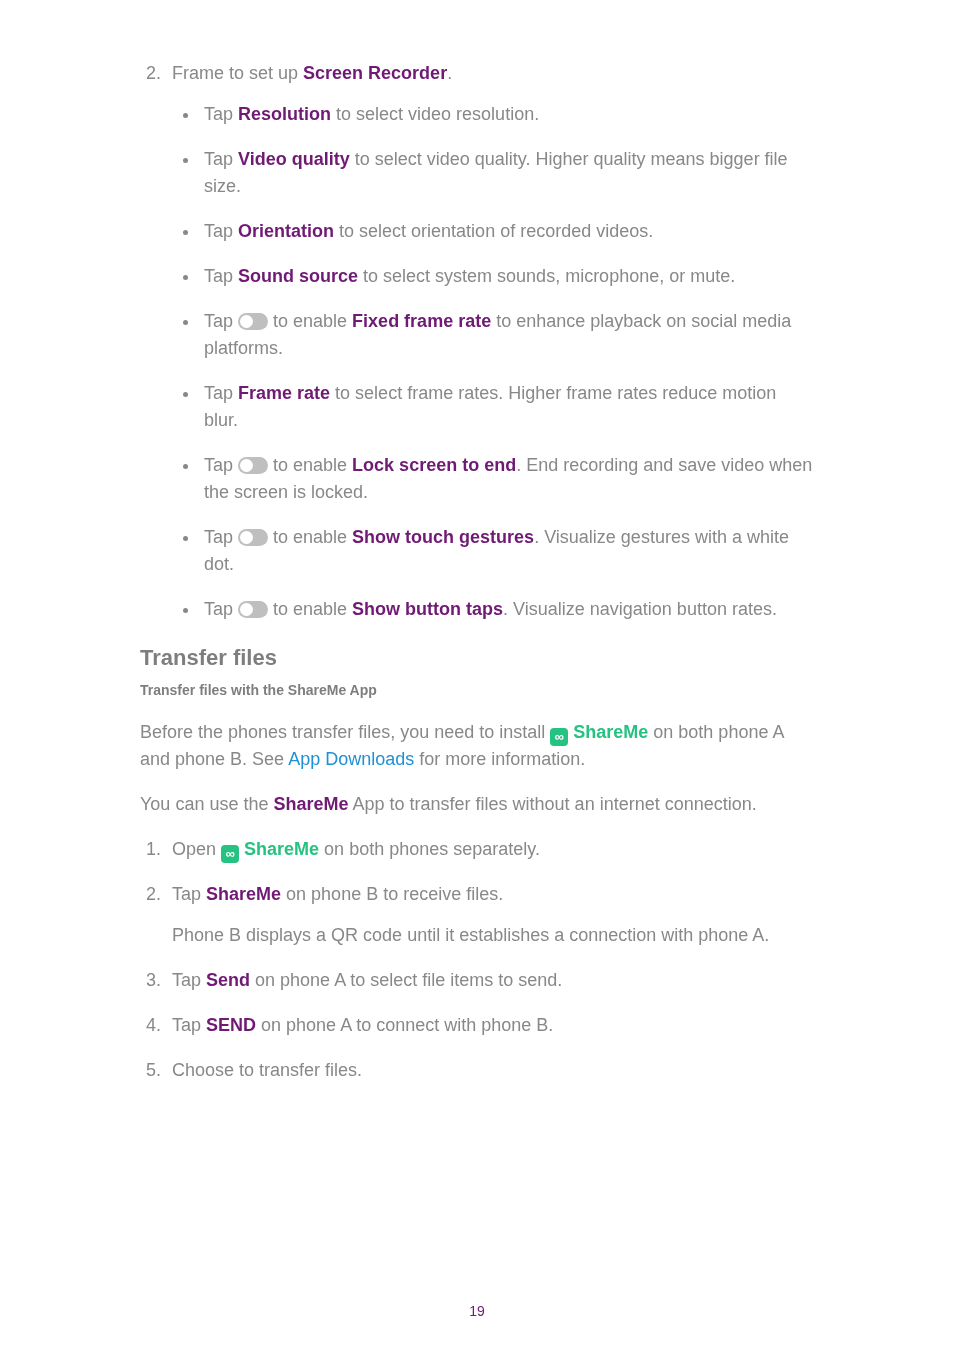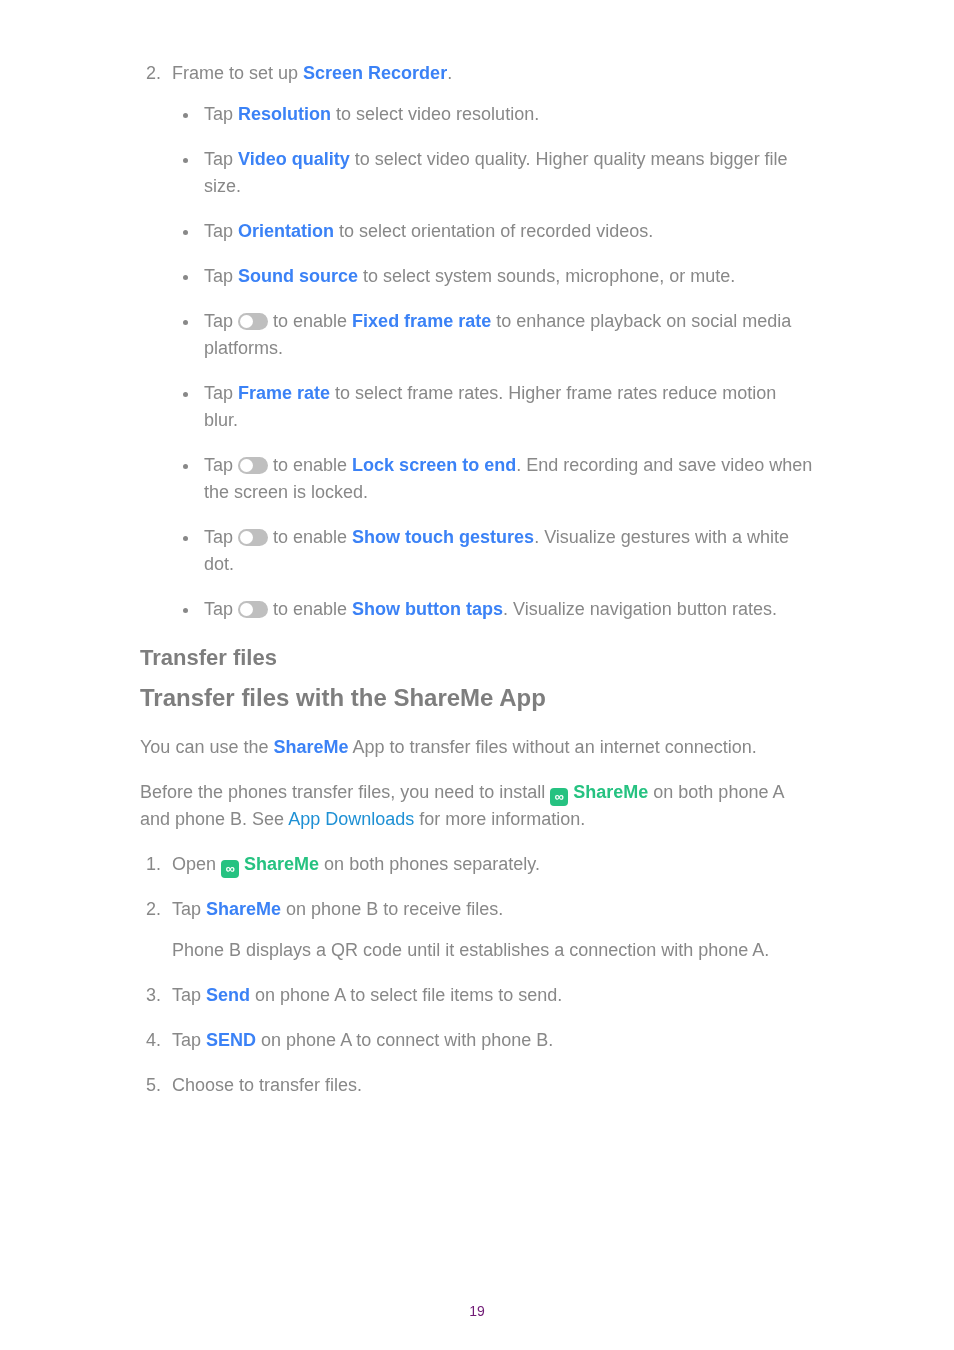--- a/index.html
+++ b/index.html
@@ -32,30 +32,30 @@
     list-style: disc;
     padding-left: 28px;
     margin: 14px 0 0 0;
   }
   ul.bullets > li {
     margin-bottom: 18px;
     padding-left: 4px;
   }
   .bold {
     font-weight: 600;
-    color: #3b82f6;
+    color: #701a75;
   }
   .h2 {
     font-size: 22px;
     font-weight: 700;
     color: #7e7e7e;
     margin: 16px 0 6px 0;
   }
   .h3 {
-    font-size: 24px;
+    font-size: 14px;
     font-weight: 600;
     color: #7e7e7e;
     margin: 0 0 18px 0;
   }
   p.para {
     margin: 0 0 18px 0;
   }
   a.link {
     color: #1e90d4;
     text-decoration: none;
@@ -156,25 +156,25 @@
           <span>Tap </span><span class="toggle-icon"></span><span> to enable </span><span class="bold">Show button taps</span><span>. Visualize navigation button rates.</span>
         </li>
       </ul>
     </li>
   </ol>
 
   <div class="h2">Transfer files</div>
   <div class="h3">Transfer files with the ShareMe App</div>
 
   <p class="para">
-    <span>You can use the </span><span class="bold">ShareMe</span><span> App to transfer files without an internet connection.</span>
+    <span>Before the phones transfer files, you need to install </span><span class="shareme-icon">∞</span> <span class="shareme-label">ShareMe</span><span> on both phone A and phone B. See </span><a class="link">App Downloads</a><span> for more information.</span>
   </p>
 
   <p class="para">
-    <span>Before the phones transfer files, you need to install </span><span class="shareme-icon">∞</span> <span class="shareme-label">ShareMe</span><span> on both phone A and phone B. See </span><a class="link">App Downloads</a><span> for more information.</span>
+    <span>You can use the </span><span class="bold">ShareMe</span><span> App to transfer files without an internet connection.</span>
   </p>
 
   <ol class="steps">
     <li>
       <span>Open </span><span class="shareme-icon">∞</span> <span class="shareme-label">ShareMe</span><span> on both phones separately.</span>
     </li>
     <li>
       <span>Tap </span><span class="bold">ShareMe</span><span> on phone B to receive files.</span>
       <p class="inset">Phone B displays a QR code until it establishes a connection with phone A.</p>
     </li>

